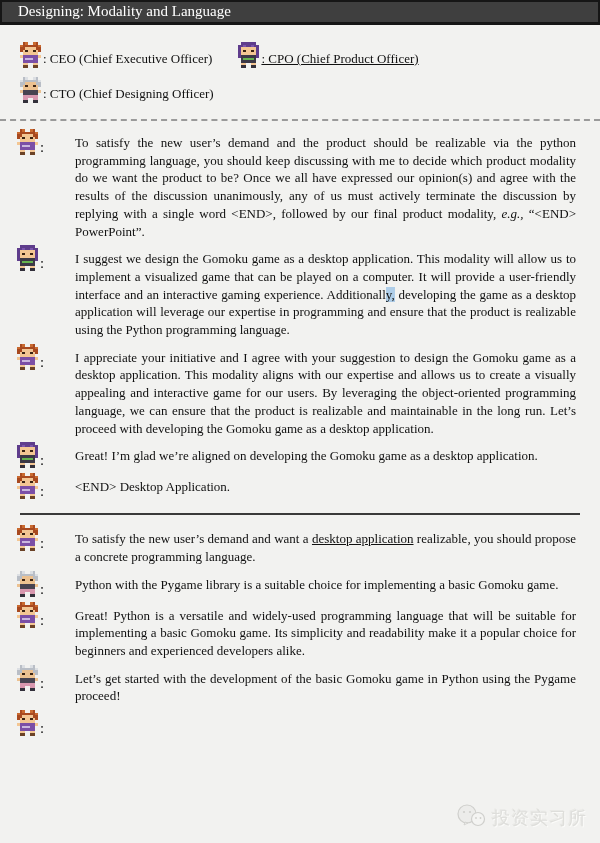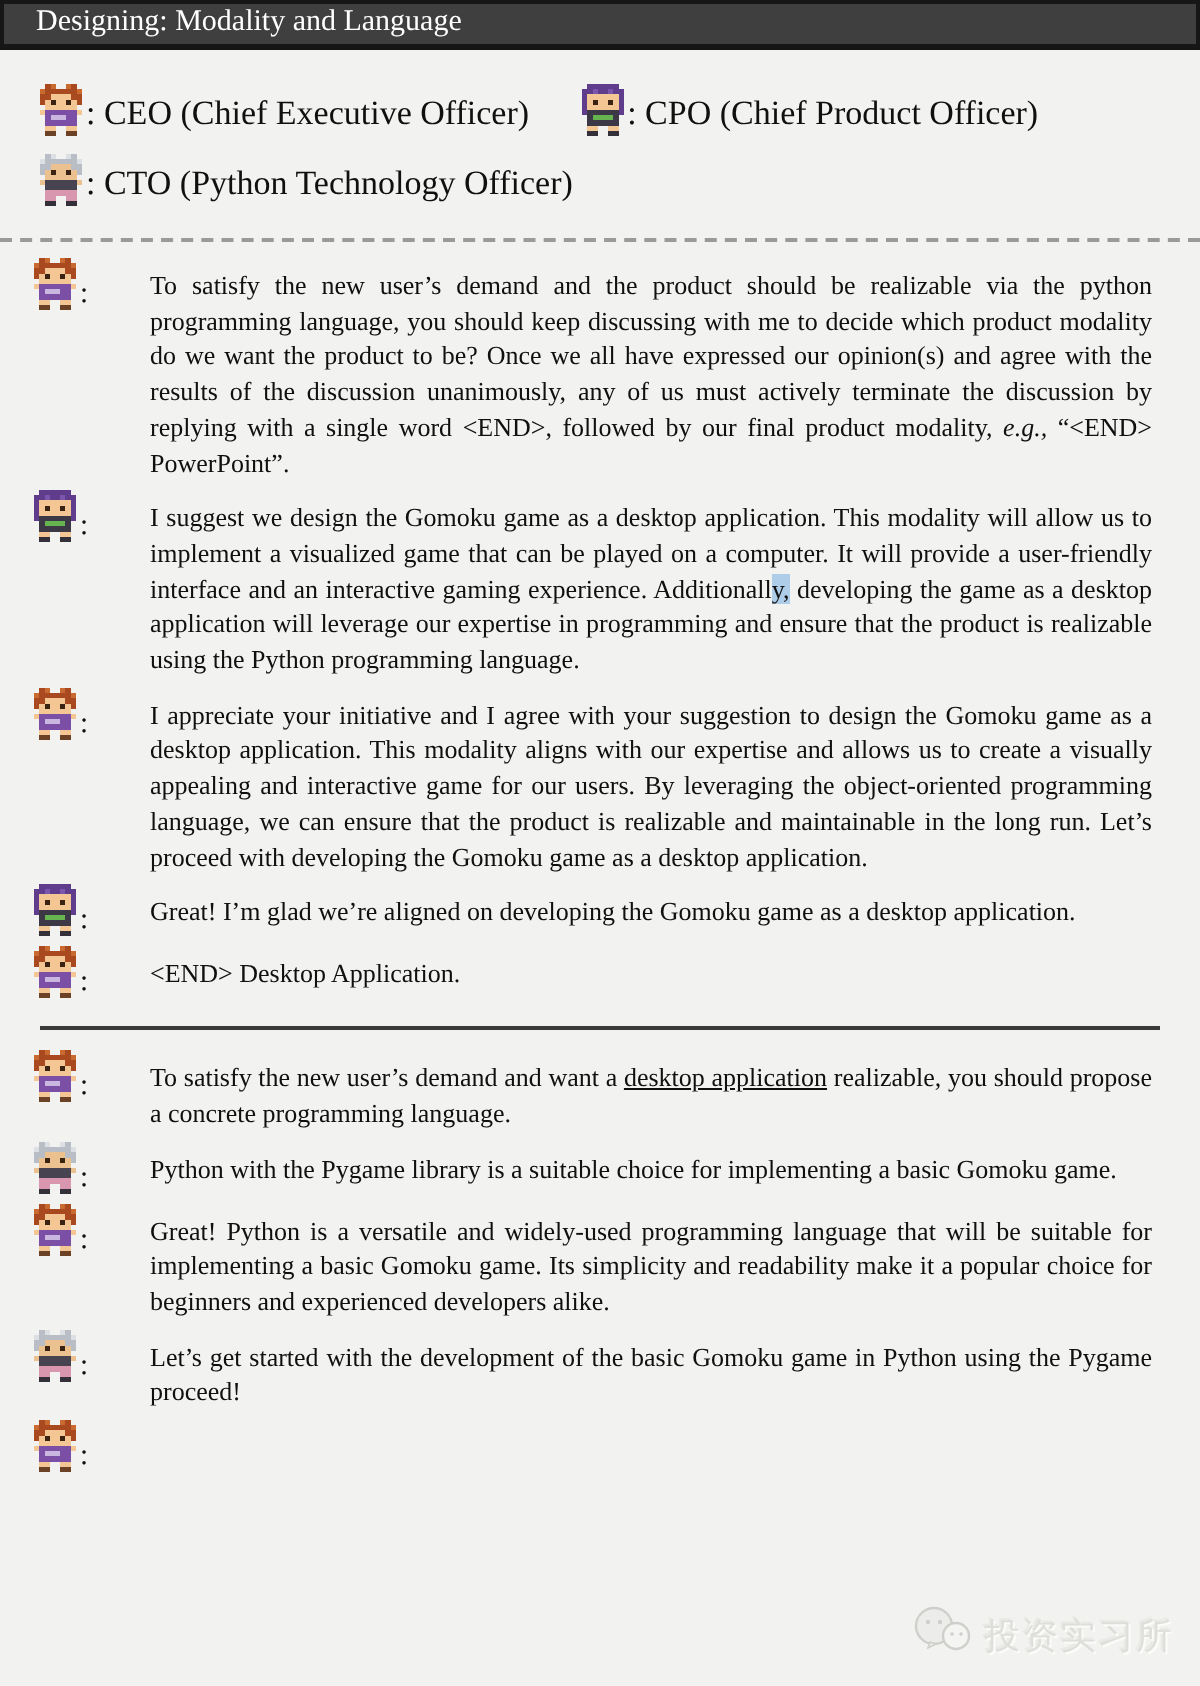--- a/index.html
+++ b/index.html
@@ -19,22 +19,22 @@
     border-bottom-width:3px;
     display:flex; align-items:center;
     padding:0 0 1px 16px;
     color:#ffffff;
     font-size:15px;
   }
 
   .legend { padding:13px 0 2px 20px; }
   .legend-row { display:flex; align-items:flex-end; height:30px; margin-bottom:5px; }
   .legend-item { display:inline-flex; align-items:flex-end; }
-  .legend-row .legend-item + .legend-item { margin-left:26px; }
-  .legend-label { font-size:17px; margin-left:2px; padding-bottom:1px; white-space:nowrap; }
+  .legend-row .legend-item + .legend-item { margin-left:26px;text-decoration:underline; }
+  .legend-label { font-size:13px; margin-left:2px; padding-bottom:1px; white-space:nowrap; }
 
   .dashed { border:0; border-top:2px dashed #9a9a9a; margin:9px 0 0 0; }
 
   .conversation { padding-top:13px; }
   .msg { display:flex; align-items:flex-start; padding-left:17px; margin-bottom:10px; }
   .avcol { flex:0 0 58px; display:flex; align-items:flex-end; height:26px; margin-top:-5px; }
   .colon { font-size:14.6px; line-height:15px; margin-left:2px; }
   .text {
     flex:1; margin-right:24px;
     text-align:justify;
@@ -275,21 +275,21 @@
               <rect x="1" y="8" width="1" height="1" fill="#d897ae"></rect>
               <rect x="2" y="8" width="1" height="1" fill="#d897ae"></rect>
               <rect x="5" y="8" width="1" height="1" fill="#d897ae"></rect>
               <rect x="6" y="8" width="1" height="1" fill="#d897ae"></rect>
               <rect x="1" y="9" width="1" height="1" fill="#33303a"></rect>
               <rect x="2" y="9" width="1" height="1" fill="#33303a"></rect>
               <rect x="5" y="9" width="1" height="1" fill="#33303a"></rect>
               <rect x="6" y="9" width="1" height="1" fill="#33303a"></rect>
             </svg>
           </span>
-          <span class="legend-label">: CTO (Python Technology Officer)</span>
+          <span class="legend-label">: CTO (Chief Designing Officer)</span>
         </span>
     </div>
   </div>
 
   <hr class="dashed">
 
   <div class="conversation">
       <div class="msg">
         <span class="avcol">
           <span class="sprite">

